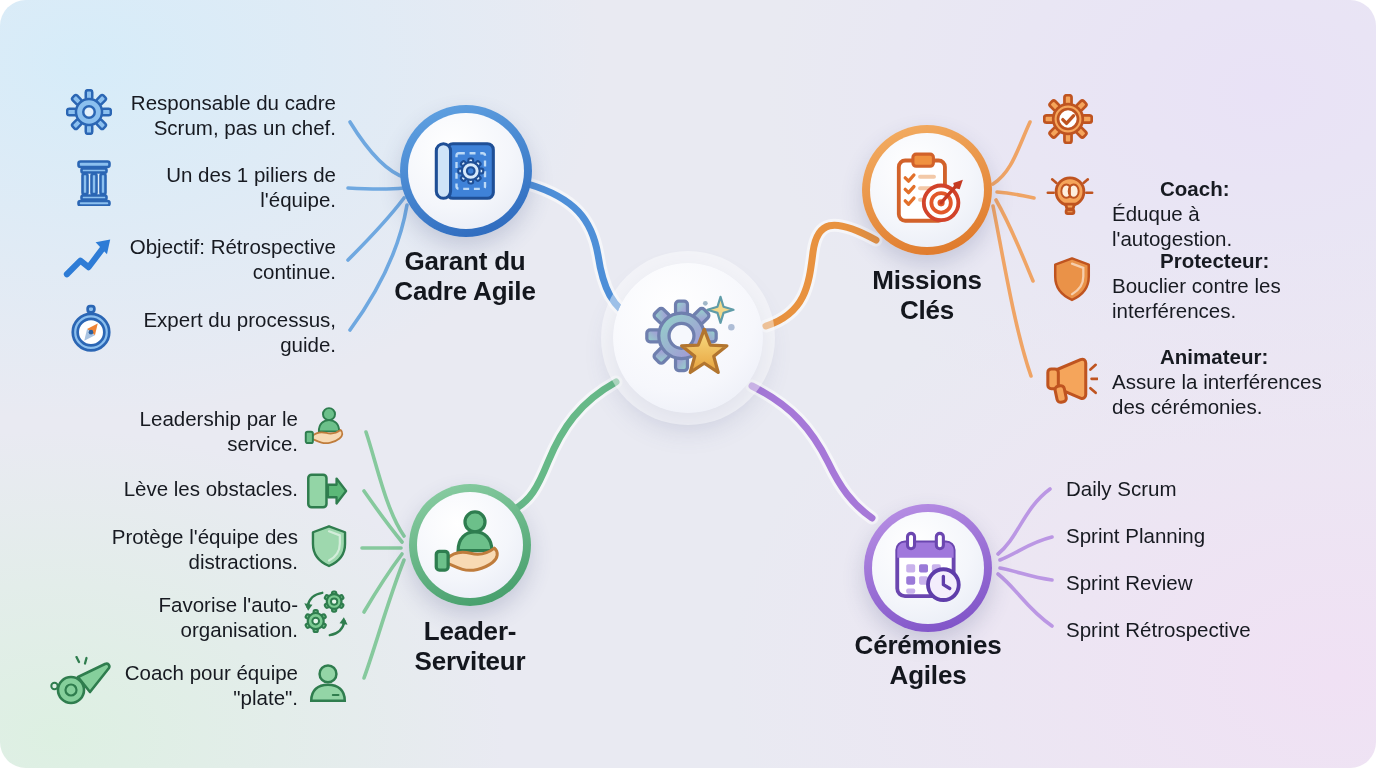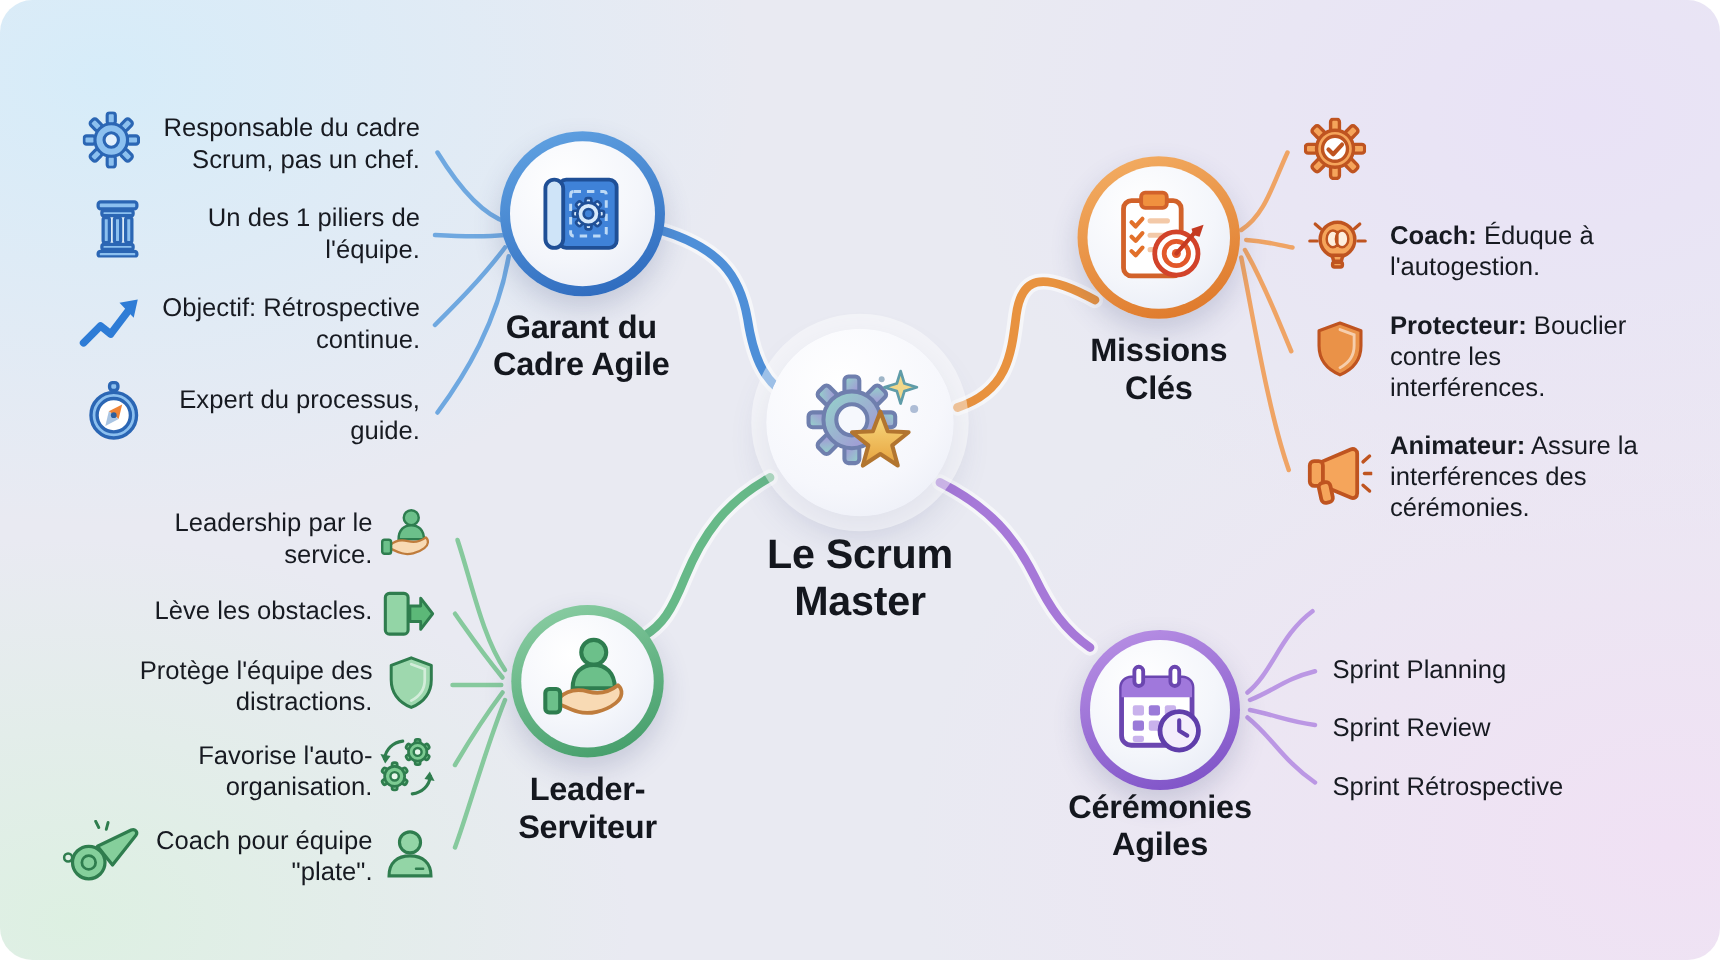--- a/index.html
+++ b/index.html
@@ -23,21 +23,21 @@
   .n-leader{background:linear-gradient(160deg,#8ed0a6,#3f9a66);}
   .n-ceremonies{background:linear-gradient(160deg,#bb93e6,#7a4ec5);}
   .hub{position:absolute;border-radius:50%;background:radial-gradient(circle at 40% 30%,#ffffff 0%,#f6f7fc 60%,#e7eaf4 100%);
     box-shadow:0 0 0 12px rgba(255,255,255,.45),0 14px 28px rgba(80,90,140,.22);
     display:flex;align-items:center;justify-content:center;}
   .lbl{position:absolute;font-weight:700;color:#14171e;text-align:center;line-height:1.16;letter-spacing:-.2px;}
   .lbl.n{font-size:26px;}
   .lbl.c{font-size:33px;}
   .t{position:absolute;font-size:20.5px;line-height:1.22;color:#171a21;}
   .ra{text-align:right;}
-  .b{font-weight:700;}
+  .b{font-weight:700;margin-left:48px;}
   .ic{position:absolute;}
   
   .th-blue{--f:#8cc0ef;--s:#2b66b4;--hole:#e3f0fc;}
   .th-orange{--f:#f5a55b;--s:#bf5420;--hole:#fdeada;}
   .th-green{--f:#93d5a6;--s:#2f7d4e;--hole:#e8f7ec;--f2:#5cb878;}
   .gv{fill:var(--f);stroke:var(--s);stroke-width:2.6;stroke-linejoin:round;}
   .gvs{fill:var(--f);stroke:var(--s);stroke-width:2;stroke-linejoin:round;}
   .gh{fill:var(--hole,#fff);stroke:var(--s);stroke-width:2.6;}
   .ghs{fill:var(--hole,#fff);stroke:var(--s);stroke-width:1.8;}
   .gs2{stroke:var(--s);stroke-width:2.6;}
@@ -362,21 +362,20 @@
   <div class="hub" style="left:613px;top:263px;width:150px;height:150px">
     <svg width="104" height="104">
         <use href="#sym-gear-star"></use>
       </svg>
   </div>
 
   <div class="lbl n" style="left:375px;top:246px;width:180px">Garant du Cadre Agile</div>
   <div class="lbl n" style="left:857px;top:265px;width:140px">Missions Clés</div>
   <div class="lbl n" style="left:385px;top:616px;width:170px">Leader-Serviteur</div>
   <div class="lbl n" style="left:838px;top:630px;width:180px">Cérémonies Agiles</div>
-  <div class="lbl c" style="left:588px;top:424px;width:200px">Le Scrum Master</div>
 
   <svg class="ic th-blue" style="left:66px;top:89px;width:46px;height:46px">
       <use href="#sym-gear"></use>
     </svg>
   <div class="t ra" style="top:90px;right:1040px;width:212px">Responsable du cadre Scrum, pas un chef.</div>
 
   <svg class="ic th-blue" style="left:70px;top:158px;width:48px;height:48px">
       <use href="#sym-pillar"></use>
     </svg>
   <div class="t ra" style="top:162px;right:1040px;width:180px">Un des 1 piliers de l'équipe.</div>
@@ -431,17 +430,18 @@
     </svg>
 
   <svg class="ic th-green" style="left:50px;top:656px;width:64px;height:52px;--f:#85cf9b">
       <use href="#sym-whistle"></use>
     </svg>
   <div class="t ra" style="top:660px;right:1078px;width:185px">Coach pour équipe "plate".</div>
   <svg class="ic th-green" style="left:305px;top:660px;width:46px;height:46px">
       <use href="#sym-person"></use>
     </svg>
 
+  <div class="t" style="top:476px;left:1066px;width:260px">Daily Scrum</div>
   <div class="t" style="top:570px;left:1066px;width:260px">Sprint Review</div>
   <div class="t" style="top:523px;left:1066px;width:260px">Sprint Planning</div>
   <div class="t" style="top:617px;left:1066px;width:260px">Sprint Rétrospective</div>
 
 </div>
 
 </body></html>

